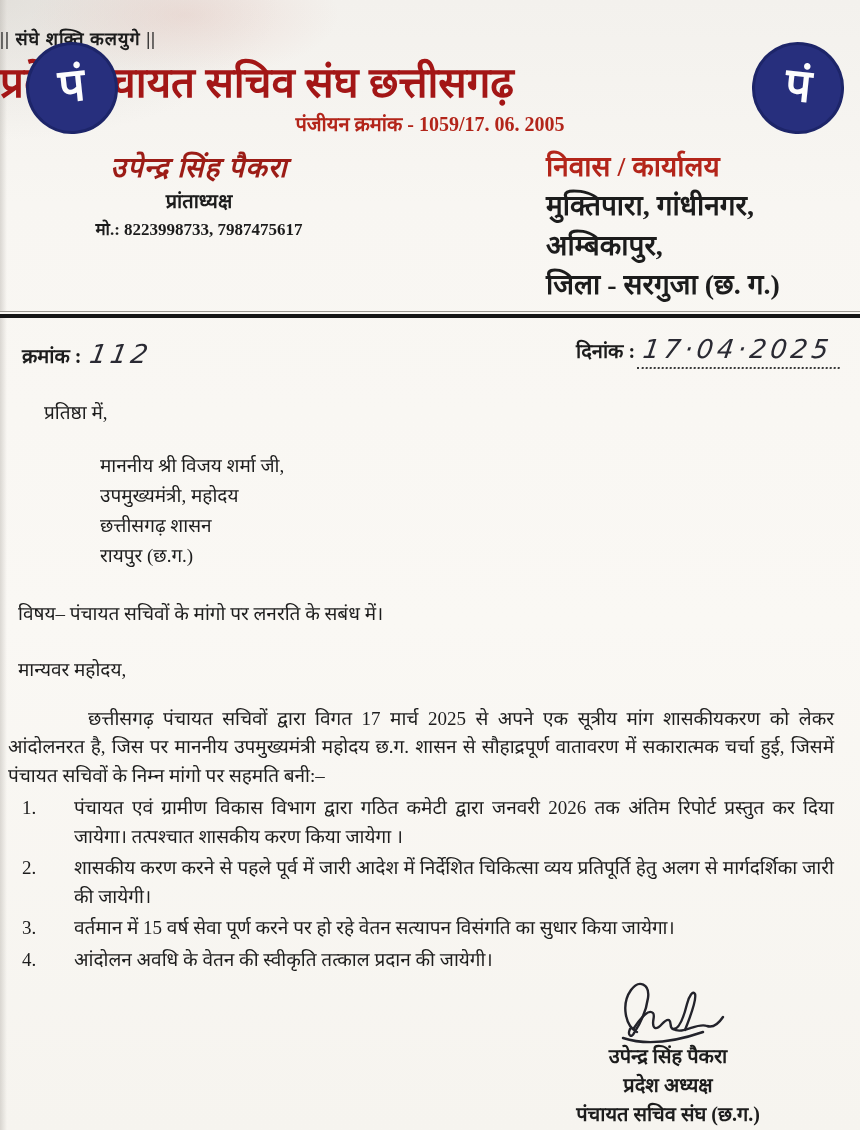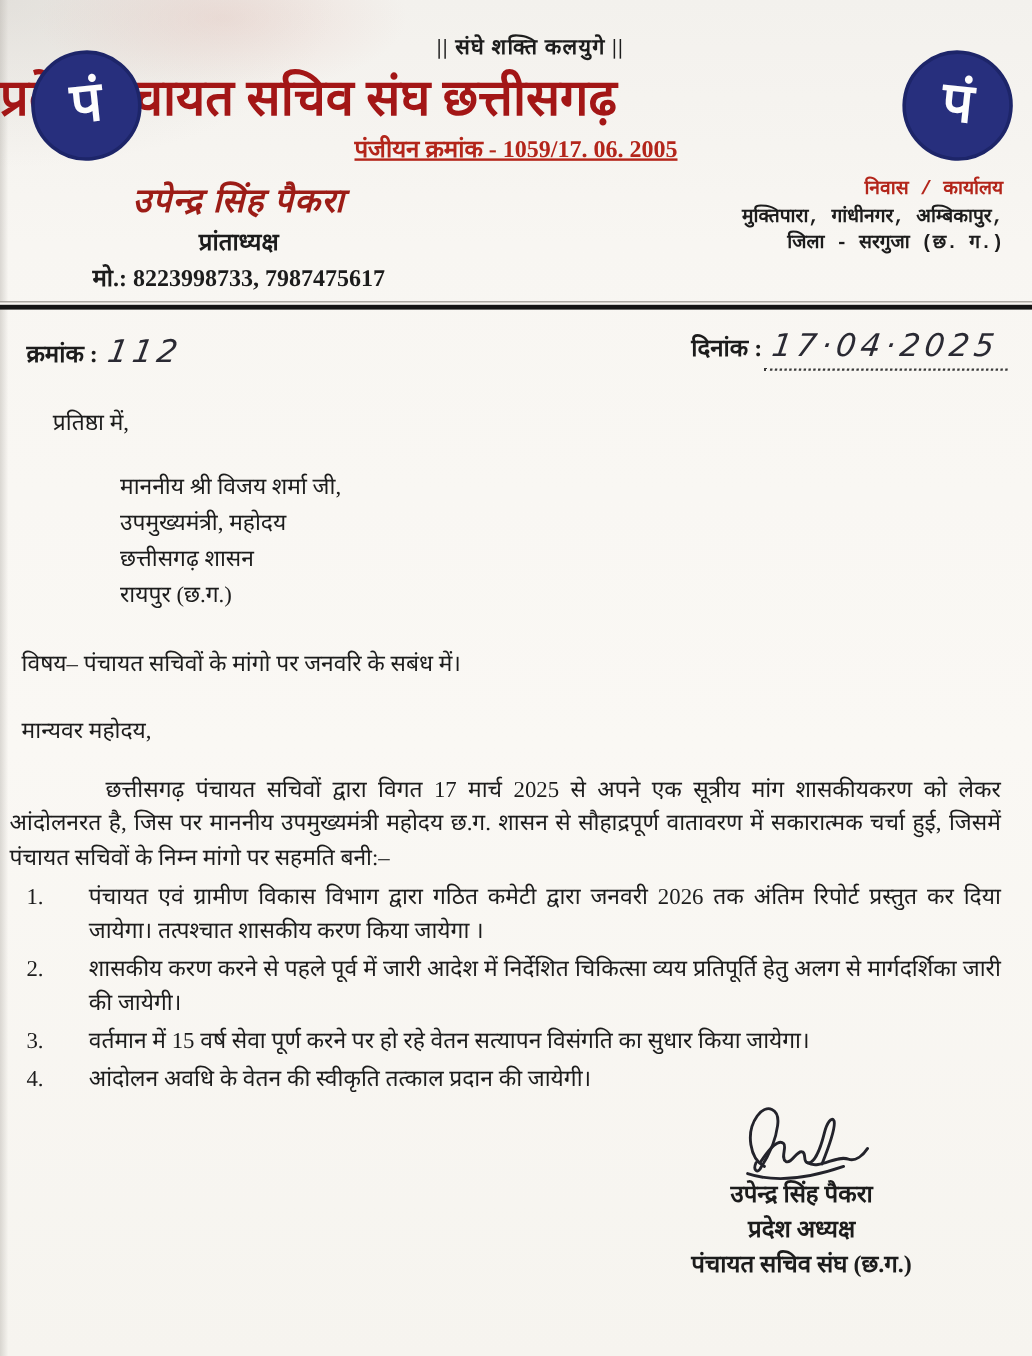--- a/index.html
+++ b/index.html
@@ -22,32 +22,32 @@
     position:absolute;top:42px;width:86px;height:86px;border-radius:50%;
     display:flex;align-items:center;justify-content:center;
     border:3px solid #1d2569;
   }
   .logo-left{left:26px;transform:rotate(-6deg);}
   .logo-right{right:16px;transform:rotate(6deg);}
   .logo-glyph{
     color:#fdfdfd;font-family:"DejaVu Sans",sans-serif;
     font-size:46px;font-weight:bold;line-height:1;padding-bottom:6px;
   }
-  .motto{text-align:center;font-size:18px;font-weight:bold;letter-spacing:1px;padding-left:24px;}
+  .motto{font-size:18px;font-weight:bold;letter-spacing:1px;}
   .org-title{
     margin:10px 0 4px;
     font-size:42px;font-weight:bold;letter-spacing:0px;line-height:1.1;
   }
-  .registration{text-align:center;font-size:20px;font-weight:bold;text-decoration:underline;}
+  .registration{text-align:center;font-size:20px;font-weight:bold;}
   .head-columns{display:flex;justify-content:space-between;padding:10px 24px 0 34px;}
   .head-left{width:330px;text-align:center;}
   .president-name{font-size:28px;font-weight:bold;font-style:italic;letter-spacing:1px;}
   .president-designation{font-size:20px;font-weight:bold;margin-top:2px;}
-  .president-mobile{font-size:20px;font-weight:bold;margin-top:3px;white-space:nowrap;}
-  .head-right{width:290px;text-align:right;font-size:16px;font-weight:bold;line-height:1.4;font-family:Liberation Mono, monospace;}
+  .president-mobile{font-size:17px;font-weight:bold;margin-top:3px;white-space:nowrap;}
+  .head-right{width:290px;text-align:left;font-size:28px;font-weight:bold;line-height:1.4;}
   .office-heading{font-weight:bold;}
   .divider{height:4px;background:#151515;margin-top:10px;box-shadow:0 -2px 0 #f8f6f2,0 -3px 0 #9a968f;}
   
   .ref-row{display:flex;justify-content:space-between;align-items:flex-end;padding:16px 18px 0 22px;font-size:20px;font-weight:bold;}
   .handwritten{
     font-family:"DejaVu Sans","Liberation Sans",sans-serif;
     font-style:italic;font-weight:normal;font-size:26px;
     letter-spacing:4px;color:#2a2a33;
   }
   .serial-value{display:inline-block;transform:skewX(-10deg);margin-left:8px;}
@@ -114,21 +114,21 @@
   <main class="letter-body">
     <p class="salutation-intro">प्रतिष्ठा में,</p>
 
     <div class="addressee">
       <div>माननीय श्री विजय शर्मा जी,</div>
       <div>उपमुख्यमंत्री, महोदय</div>
       <div>छत्तीसगढ़ शासन</div>
       <div>रायपुर (छ.ग.)</div>
     </div>
 
-    <p class="subject">विषय– पंचायत सचिवों के मांगो पर जनवरि के सबंध में।</p>
+    <p class="subject">विषय– पंचायत सचिवों के मांगो पर लनरति के सबंध में।</p>
     <p class="salutation">मान्यवर महोदय,</p>
 
     <p class="body-para"><span>छत्तीसगढ़ पंचायत सचिवों द्वारा विगत 17 मार्च 2025 से अपने एक सूत्रीय मांग </span><b>शासकीयकरण</b><span> को लेकर आंदोलनरत है, जिस पर माननीय उपमुख्यमंत्री महोदय छ.ग. शासन से सौहाद्रपूर्ण वातावरण में सकारात्मक चर्चा हुई, जिसमें पंचायत सचिवों के निम्न मांगो पर सहमति बनी:–</span></p>
 
     <ol class="demands">
       <li>
         <span class="num">1.</span>
         <span class="txt">पंचायत एवं ग्रामीण विकास विभाग द्वारा गठित कमेटी द्वारा जनवरी 2026 तक अंतिम रिपोर्ट प्रस्तुत कर दिया जायेगा। तत्पश्चात शासकीय करण किया जायेगा ।</span>
       </li>
       <li>

